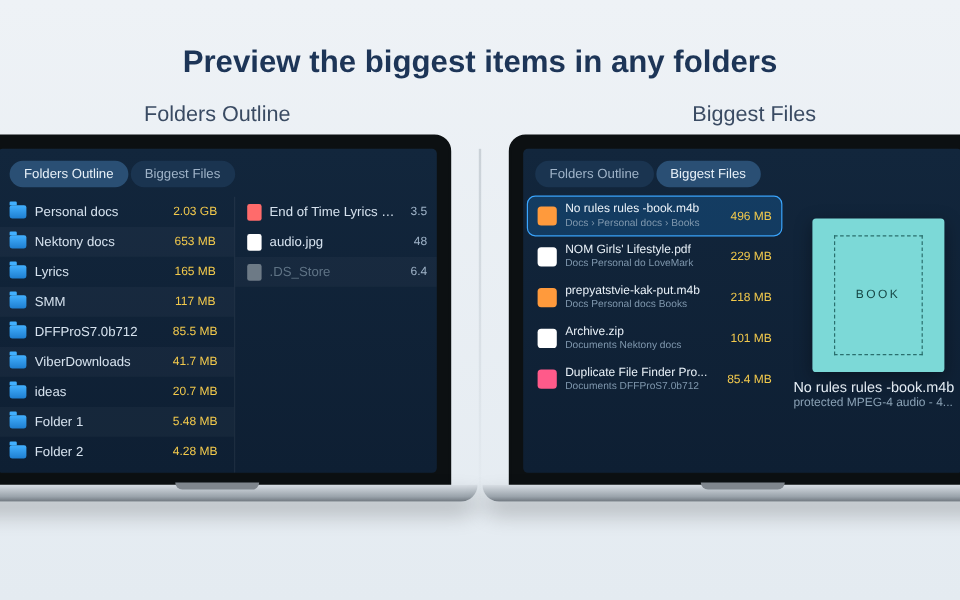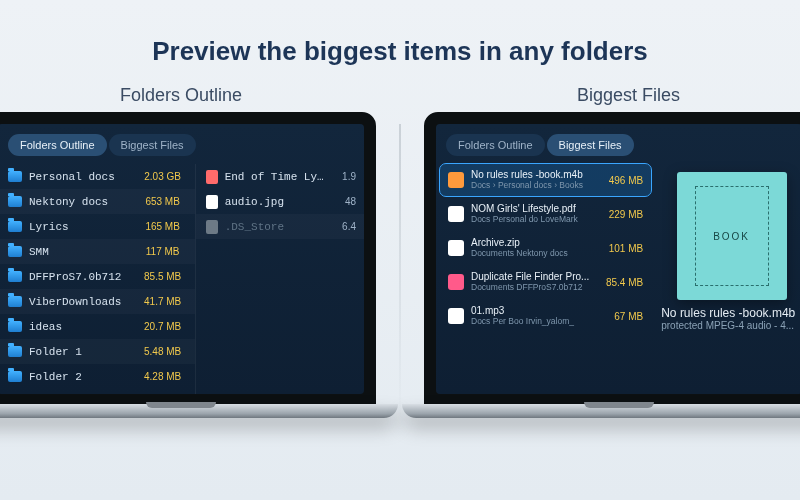--- a/index.html
+++ b/index.html
@@ -32,21 +32,21 @@
     background:#1a3450;white-space:nowrap;}
   .tab.active{background:#2a4f74;color:#e7f0f8;}
 
   
   .cols{display:flex;height:calc(100% - 40px);}
   .col-folders{width:54%;}
   .col-files{width:46%;border-left:1px solid rgba(255,255,255,.06);}
   .row{display:flex;align-items:center;height:25px;padding:0 8px 0 10px;
     font-size:11px;color:#d6e2ee;}
   .row.alt{background:rgba(255,255,255,.03);}
-  .row .name{flex:1;white-space:nowrap;overflow:hidden;text-overflow:ellipsis;font-family:Liberation Mono, monospace;}
+  .row .name{flex:1;white-space:nowrap;overflow:hidden;text-overflow:ellipsis;}
   .row .size{color:#f2c94c;font-size:10px;min-width:48px;text-align:center;padding-left:6px;}
   .row .ext{color:#9fb3c8;font-size:10px;min-width:22px;text-align:right;padding-left:4px;}
   .fo-ic{width:14px;height:11px;border-radius:2px;margin-right:7px;
     background:linear-gradient(180deg,#41b0ff,#1f7fd1);position:relative;}
   .fo-ic::before{content:"";position:absolute;top:-3px;left:0;width:6px;height:3px;
     border-radius:1px 1px 0 0;background:#41b0ff;}
   .fi-ic{width:12px;height:14px;border-radius:2px;margin-right:7px;
     background:#eef2f6;position:relative;}
 
   
@@ -54,21 +54,21 @@
   .list{width:60%;padding:0 4px;}
   .preview{width:40%;padding:6px 0 0 6px;color:#cfe0ef;}
   .card{display:flex;align-items:center;height:32px;border-radius:6px;padding:0 8px;
     margin-bottom:2px;font-size:10px;}
   .card.sel{background:#1f99ff33;outline:1px solid #3aa6ff;}
   .thumb{width:16px;height:16px;border-radius:3px;margin-right:7px;flex:0 0 auto;}
   .stack{flex:1;min-width:0;line-height:1.15;}
   .stack .n{color:#e9f1f8;white-space:nowrap;overflow:hidden;text-overflow:ellipsis;}
   .stack .p{color:#7f97ad;font-size:8.5px;white-space:nowrap;overflow:hidden;text-overflow:ellipsis;}
   .sz{color:#f2c94c;font-size:10px;padding-left:6px;white-space:nowrap;}
-  .pv-art{width:110px;height:128px;margin:2px auto 6px;border-radius:3px;
+  .pv-art{width:110px;height:128px;margin:12px auto 6px;border-radius:3px;
     background:#7cd9d7;position:relative;box-shadow:0 4px 14px rgba(0,0,0,.35);}
   .pv-art::after{content:"";position:absolute;inset:14px 18px;border:1px dashed #2a6f6d;}
   .pv-label{position:absolute;top:50%;left:50%;transform:translate(-50%,-50%);
     font-size:10px;letter-spacing:2px;color:#174846;}
   .pv-name{font-size:12px;color:#e9f1f8;white-space:nowrap;overflow:hidden;text-overflow:ellipsis;}
   .pv-meta{font-size:10px;color:#8aa1b5;white-space:nowrap;overflow:hidden;text-overflow:ellipsis;}
 
   
   .divider{position:absolute;left:50%;top:12px;bottom:30px;width:2px;
     transform:translateX(-50%);background:linear-gradient(180deg,rgba(10,30,45,.15),rgba(10,30,45,0));}
@@ -140,21 +140,21 @@
               <div class="row">
                 <span class="fo-ic"></span>
                 <span class="name">Folder 2</span>
                 <span class="size">4.28 MB</span>
               </div>
             </div>
         <div class="col-files" id="lr">
               <div class="row">
                 <span class="fi-ic" style="background: rgb(255, 107, 107);"></span>
                 <span class="name">End of Time Lyrics -...</span>
-                <span class="ext">1.9</span>
+                <span class="ext">3.5</span>
               </div>
               <div class="row">
                 <span class="fi-ic" style="background: rgb(255, 255, 255);"></span>
                 <span class="name">audio.jpg</span>
                 <span class="ext">48</span>
               </div>
               <div class="row alt" style="color: rgb(95, 115, 133);">
                 <span class="fi-ic" style="background: rgb(109, 122, 134);"></span>
                 <span class="name">.DS_Store</span>
                 <span class="ext">6.4</span>
@@ -190,42 +190,42 @@
               </div>
               <div class="card">
                 <span class="thumb" style="background: rgb(255, 255, 255);"></span>
                 <span class="stack">
                   <div class="n">NOM Girls' Lifestyle.pdf</div>
                   <div class="p">Docs  Personal do  LoveMark</div>
                 </span>
                 <span class="sz">229 MB</span>
               </div>
               <div class="card">
+                <span class="thumb" style="background: rgb(255, 154, 60);"></span>
+                <span class="stack">
+                  <div class="n">prepyatstvie-kak-put.m4b</div>
+                  <div class="p">Docs  Personal docs  Books</div>
+                </span>
+                <span class="sz">218 MB</span>
+              </div>
+              <div class="card">
                 <span class="thumb" style="background: rgb(255, 255, 255);"></span>
                 <span class="stack">
                   <div class="n">Archive.zip</div>
                   <div class="p">Documents  Nektony docs</div>
                 </span>
                 <span class="sz">101 MB</span>
               </div>
               <div class="card">
                 <span class="thumb" style="background: rgb(255, 90, 138);"></span>
                 <span class="stack">
                   <div class="n">Duplicate File Finder Pro...</div>
                   <div class="p">Documents  DFFProS7.0b712</div>
                 </span>
                 <span class="sz">85.4 MB</span>
-              </div>
-              <div class="card">
-                <span class="thumb" style="background: rgb(255, 255, 255);"></span>
-                <span class="stack">
-                  <div class="n">01.mp3</div>
-                  <div class="p">Docs  Per  Boo  Irvin_yalom_</div>
-                </span>
-                <span class="sz">67 MB</span>
               </div>
             </div>
         <div class="preview">
           <div class="pv-art">
             <span class="pv-label">BOOK</span>
           </div>
           <div class="pv-name">No rules rules -book.m4b</div>
           <div class="pv-meta">protected MPEG-4 audio - 4...</div>
         </div>
       </div>

